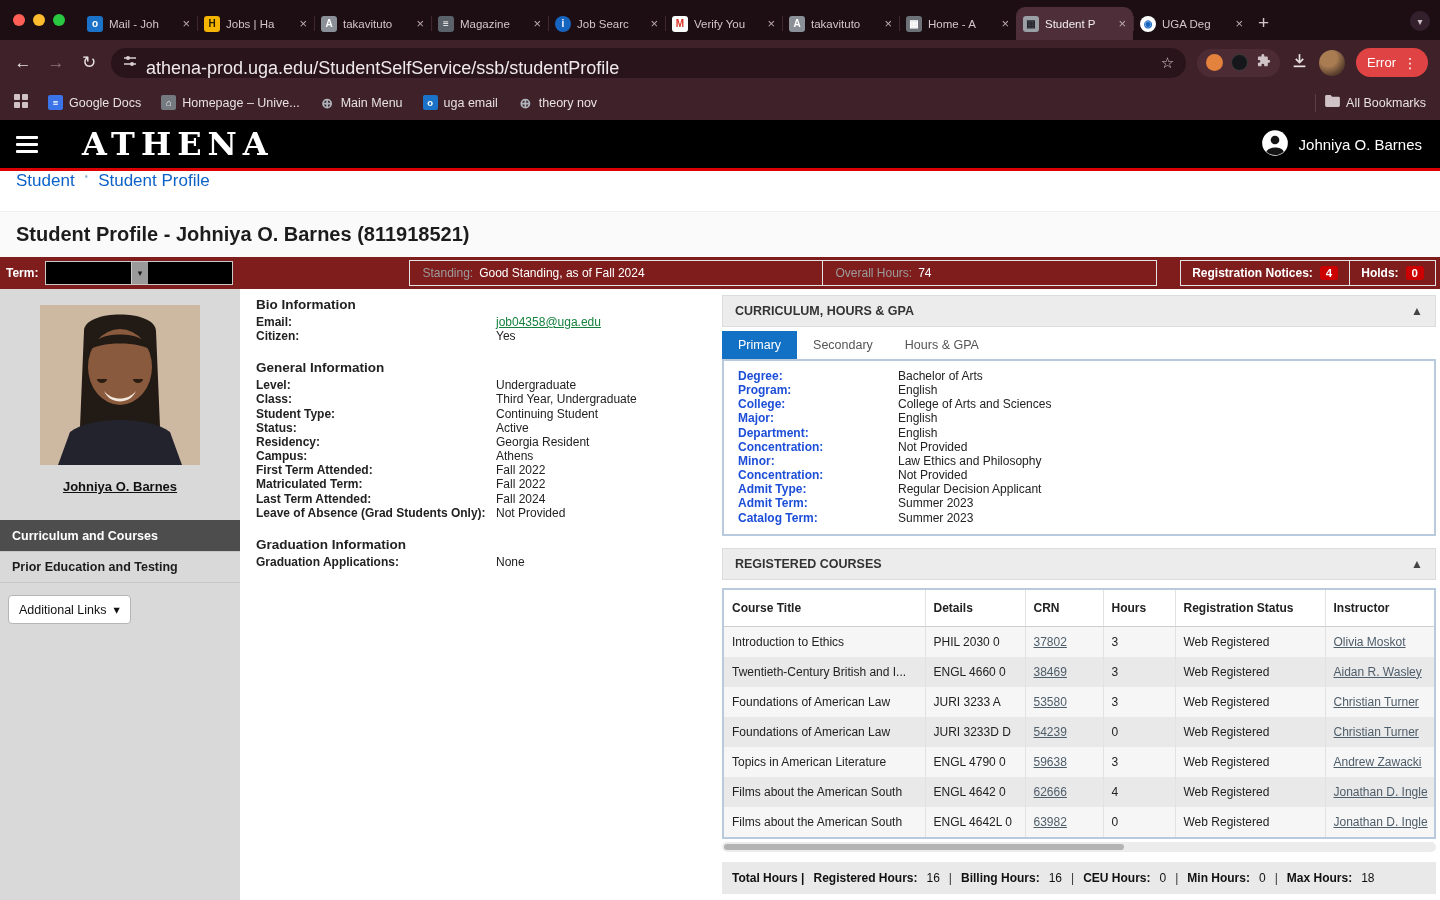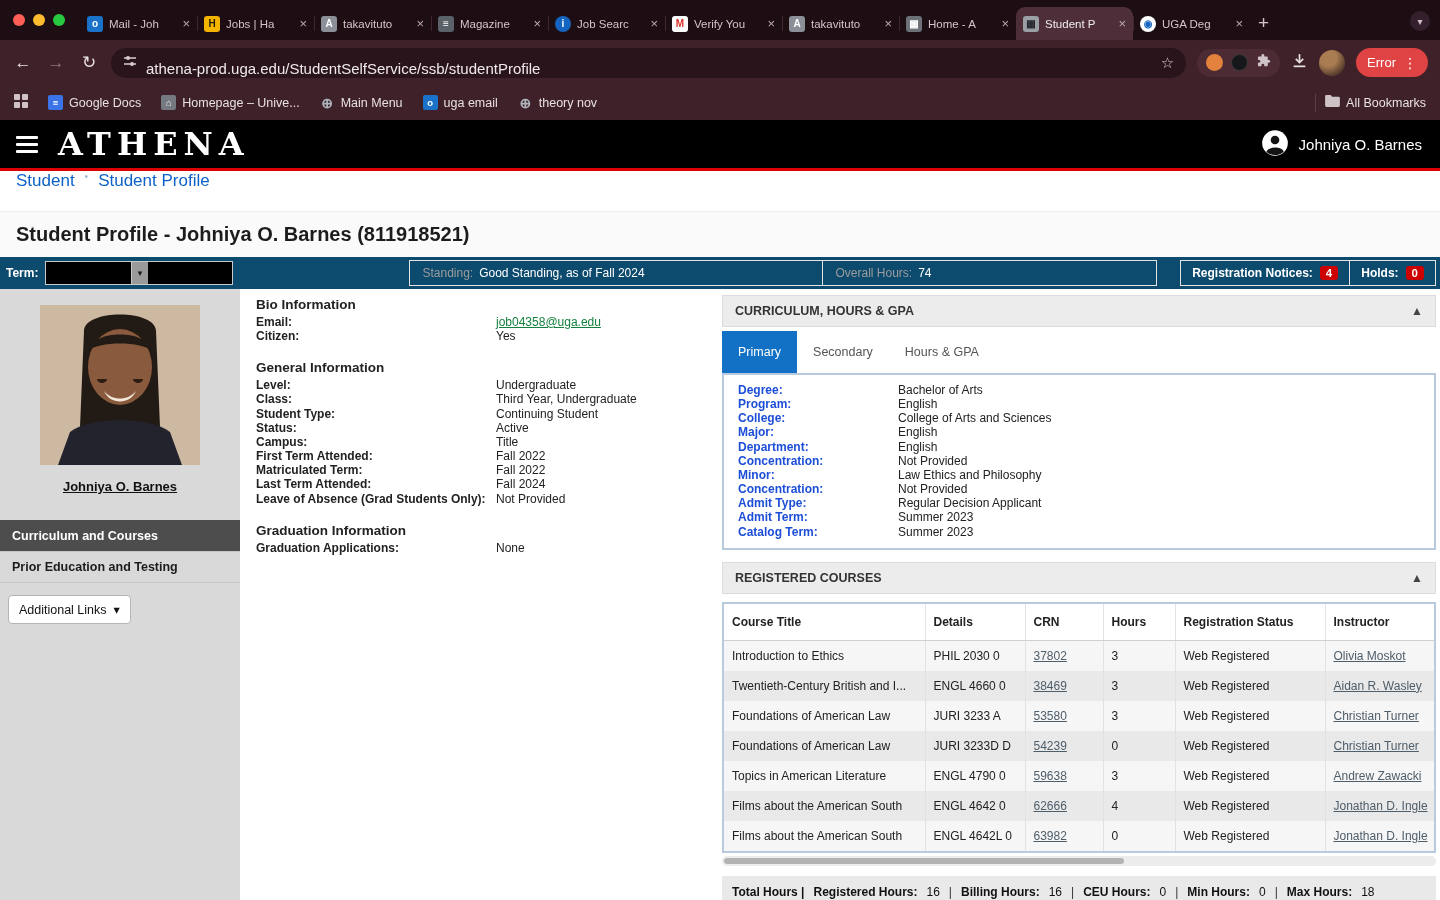--- a/index.html
+++ b/index.html
@@ -20,53 +20,53 @@
   .tab-title { flex:1; overflow:hidden; white-space:nowrap; }
   .tab-close { flex:0 0 auto; font-size:13px; color:#bcabb1; }
   .newtab { color:#d3c5ca; font-size:19px; padding:0 8px 6px; }
   .tabsearch { position:absolute; right:10px; top:11px; width:20px; height:20px; border-radius:50%; background:#34202d; color:#cdbfc4; font-size:10px; display:flex; align-items:center; justify-content:center; }
 
   
   .toolbar { height:45px; background:#3f2129; display:flex; align-items:center; padding:0 12px; gap:11px; flex:none; }
   .nav-ic { color:#e9e2e4; font-size:17px; width:22px; text-align:center; }
   .nav-ic.dim { color:#8d767d; }
   .urlbar { flex:1; height:30px; background:#2a141b; border-radius:15px; display:flex; align-items:center; padding:0 12px; gap:9px; }
-  .url-text { color:#efe9eb; font-size:15px; flex:1; white-space:nowrap; overflow:hidden;margin-top:12px; }
+  .url-text { color:#efe9eb; font-size:18px; flex:1; white-space:nowrap; overflow:hidden;margin-top:12px; }
   .star { color:#d9ccd1; font-size:15px; }
   .ext-pill { height:28px; background:#4d2b35; border-radius:14px; display:flex; align-items:center; gap:8px; padding:0 9px; }
   .ext-dot { width:17px; height:17px; border-radius:50%; }
   .ext1 { background:#e2823c; }
   .ext2 { background:#15171a; border:1px solid #3c3c3c; }
   .avatar { width:26px; height:26px; border-radius:50%; background:radial-gradient(circle at 35% 30%, #a97c52 0 35%, #5d4230 70%, #2e2018 100%); }
   .error-chip { background:#e04343; border-radius:15px; height:29px; display:flex; align-items:center; gap:7px; padding:0 11px; color:#fff; }
   .error-label { font-size:13px; }
   .menu-dots { font-size:14px; color:#fff; }
 
   
   .bookmarks { height:35px; background:#3f2129; display:flex; align-items:center; gap:20px; padding:0 14px; color:#e8e1e3; font-size:12.5px; flex:none; }
   .bm { display:flex; align-items:center; gap:6px; }
   .bm-fav { width:15px; height:15px; border-radius:2px; display:flex; align-items:center; justify-content:center; font-size:9.5px; font-weight:bold; line-height:1; flex:0 0 auto; }
   .bm-right { margin-left:auto; display:flex; align-items:center; gap:9px; }
   .bm-sep { width:1px; height:18px; background:#5a3f47; }
 
   
-  .athena { height:51px; background:#000; display:flex; align-items:center; border-bottom:3px solid #dd0000; flex:none; }
+  .athena { height:51px; background:#000; display:flex; align-items:center; border-bottom:3px solid #dd0000; flex:none;gap:24px; }
   .hamburger { display:flex; flex-direction:column; gap:4px; margin:0 20px 0 16px; cursor:pointer; }
   .hamburger div { width:22px; height:3px; background:#fff; border-radius:1px; }
   .brand { font-family:"DejaVu Serif", serif; font-size:32px; font-weight:bold; letter-spacing:6px; color:#fff; }
   .athena-right { margin-left:auto; display:flex; align-items:center; gap:10px; padding-right:18px; color:#fff; font-size:15px; }
 
   
   .breadcrumb { height:40px; background:#fff; display:flex; gap:10px; padding:0 16px; font-size:17px; flex:none; }
   .crumb { color:#0d62c9; cursor:pointer; }
   .crumb-sep { color:#9bbbd4; font-size:10px; }
   .title-row { height:46px; background:#fafafa; border-top:1px solid #eee; display:flex; align-items:center; padding:0 16px; font-size:20px; font-weight:bold; color:#1c1c1c; flex:none; }
 
   
-  .termbar { height:32px; background:#0c4a6e; display:flex; align-items:center; color:#fff; font-size:12px; padding:0 2px; flex:none; }
+  .termbar { height:32px; background:#7f1d1d; display:flex; align-items:center; color:#fff; font-size:12px; padding:0 2px; flex:none; }
   .term-label { font-weight:bold; padding:0 7px 0 4px; }
   .term-select { width:188px; height:24px; border:1px solid #c9c9c9; display:flex; align-items:center; background:#000; cursor:pointer;flex-direction:column; }
   .term-select .val { flex:1; padding-left:8px; font-weight:bold; font-size:11.5px; white-space:nowrap; overflow:hidden; }
   .term-select .arrow { width:17px; height:100%; background:#9a9a9a; color:#1a1a1a; display:flex; align-items:center; justify-content:center; font-size:9px; border-left:1px solid #c9c9c9; }
   .standing-box { margin-left:176px; width:748px; height:26px; border:1px solid #e3e3e3; display:flex; align-items:center; }
   .sb-cell { padding:0 12px; display:flex; gap:6px; align-items:center; height:100%; white-space:nowrap; }
   .sb-cell + .sb-cell { border-left:1px solid #e3e3e3; }
   .sb-c1 { width:412px; } .sb-c2 { width:108px; } .sb-c3 { flex:1; }
   .dim { color:#9c9c9c; }
   .notices-box { margin-left:auto; margin-right:2px; height:26px; border:1px solid #e3e3e3; display:flex; align-items:center; }
@@ -91,21 +91,21 @@
   .sec-gap { margin-top:17px; }
   .frow { display:flex; font-size:12px; line-height:1.18; }
   .flabel { width:240px; font-weight:bold; color:#222; flex:none; padding-right:6px; }
   .fvalue { color:#222; }
   .link { color:#15803d; text-decoration:underline; cursor:pointer; }
 
   .right-col { flex:1; padding:6px 4px 0 0; }
   .panel-header { background:#ececec; border:1px solid #dcdcdc; padding:8px 12px; font-size:12.5px; font-weight:bold; color:#333; display:flex; align-items:center; }
   .panel-header .chev { margin-left:auto; font-size:12px; color:#444; cursor:pointer; }
   .cur-tabs { display:flex; margin-top:4px; }
-  .cur-tab { padding:14px 16px; font-size:12.5px; color:#555; cursor:pointer; }
+  .cur-tab { padding:7px 16px; font-size:12.5px; color:#555; cursor:pointer; }
   .cur-tab.active { background:#1271c4; color:#fff; }
   .cur-box { border:2px solid #b9cadf; padding:8px 14px 9px; }
   .crow { display:flex; font-size:12px; line-height:1.18; }
   .clabel { width:160px; font-weight:bold; color:#1d4ed8; flex:none; }
   .cvalue { color:#222; }
   .panel2 { margin-top:12px; }
 
   table.courses { width:100%; border-collapse:collapse; border:2px solid #b9cadf; margin-top:8px; font-size:12px; table-layout:fixed; }
   table.courses th { text-align:left; padding:11px 8px; border-right:1px solid #e2e2e2; border-bottom:1px solid #cfcfcf; background:#fff; font-size:12px; color:#222; font-weight:bold; white-space:nowrap; overflow:hidden; }
   table.courses td { padding:8px 8px; border-right:1px solid #e2e2e2; color:#222; white-space:nowrap; overflow:hidden; }
@@ -360,22 +360,26 @@
         </div>
       <div class="frow">
           <span class="flabel">Student Type:</span>
           <span class="fvalue">Continuing Student</span>
         </div>
       <div class="frow">
           <span class="flabel">Status:</span>
           <span class="fvalue">Active</span>
         </div>
       <div class="frow">
+          <span class="flabel">Residency:</span>
+          <span class="fvalue">Georgia Resident</span>
+        </div>
+      <div class="frow">
           <span class="flabel">Campus:</span>
-          <span class="fvalue">Title</span>
+          <span class="fvalue">Athens</span>
         </div>
       <div class="frow">
           <span class="flabel">First Term Attended:</span>
           <span class="fvalue">Fall 2022</span>
         </div>
       <div class="frow">
           <span class="flabel">Matriculated Term:</span>
           <span class="fvalue">Fall 2022</span>
         </div>
       <div class="frow">

